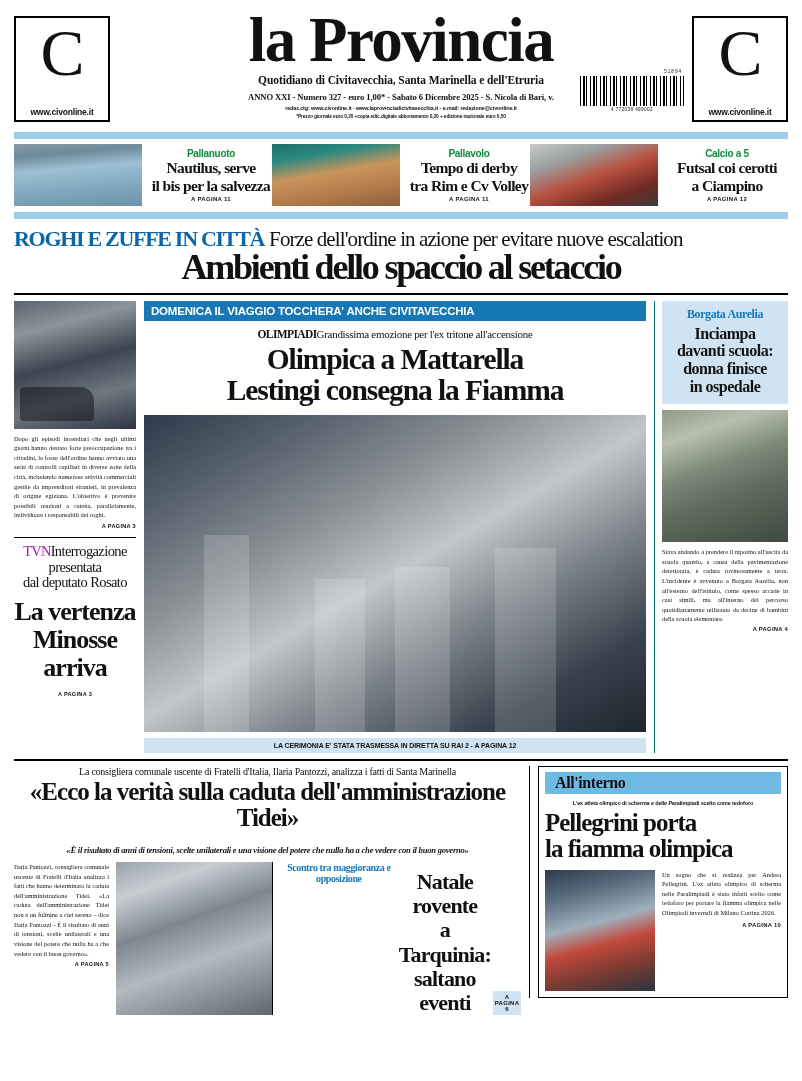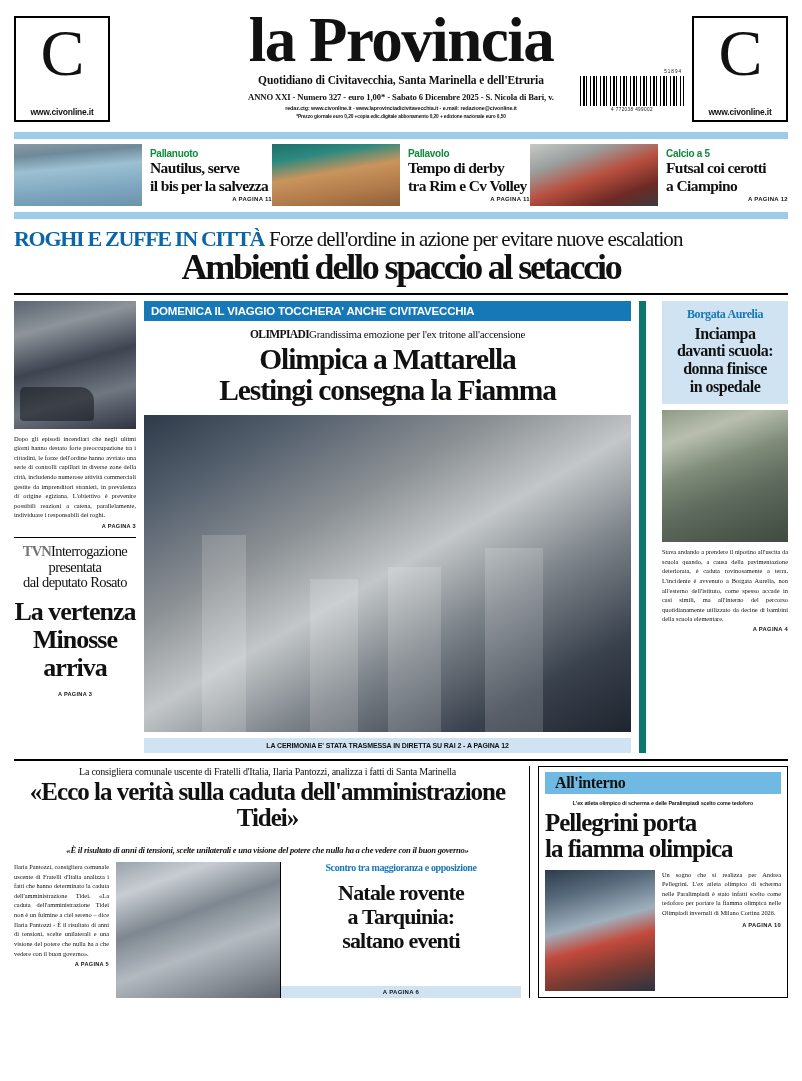--- a/index.html
+++ b/index.html
@@ -26,46 +26,46 @@
 
   .blue-rule{height:7px;background:#9dcbe8;margin:6px 0 5px;}
 
   
   .sports{display:flex;height:62px;align-items:stretch;gap:0;}
   .sp-cell{display:flex;align-items:stretch;flex:1;}
   .sp-photo{width:128px;flex:none;background:#b9c9d2;position:relative;overflow:hidden;}
   .sp-photo.pool{background:linear-gradient(175deg,#8a9aa4 0%,#6e8a9a 18%,#9dc0d2 40%,#7fa8c0 70%,#6b93ab 100%);}
   .sp-photo.volley{background:linear-gradient(170deg,#1e6f6a 0%,#2d8a80 22%,#c9945c 46%,#b07a4a 74%,#8e5f3a 100%);}
   .sp-photo.futsal{background:linear-gradient(160deg,#c7c9c4 0%,#9aa0a0 26%,#b8503f 52%,#6e2a24 78%,#3b3b3b 100%);}
-  .sp-txt{flex:1;padding-left:8px;display:flex;flex-direction:column;justify-content:center;}
+  .sp-txt{flex:1;padding-left:8px;display:flex;flex-direction:column;justify-content:center;align-items:center;}
   .sp-kicker{font-family:"Liberation Sans",sans-serif;font-weight:700;font-size:10px;color:#0f8a3c;letter-spacing:-0.3px;}
   .sp-head{font-family:"Liberation Serif",serif;font-weight:700;font-size:15.5px;line-height:1.06;letter-spacing:-0.6px;margin-top:1px;}
   .sp-page{font-family:"Liberation Sans",sans-serif;font-weight:700;font-size:6px;text-align:right;letter-spacing:0.3px;margin-top:2px;}
 
   
   .lead-kicker{margin-top:7px;display:flex;align-items:baseline;gap:5px;white-space:nowrap;}
   .lk-blue{font-family:"Liberation Serif",serif;font-weight:700;font-size:22px;color:#0a66a8;letter-spacing:-1.3px;}
   .lk-black{font-family:"Liberation Serif",serif;font-size:21px;letter-spacing:-0.9px;}
   .lead-head{font-family:"Liberation Serif",serif;font-weight:700;font-size:36px;line-height:0.96;letter-spacing:-2.2px;margin-top:-2px;text-align:center;}
   .rule-after-lead{height:2px;background:#000;margin-top:8px;}
 
   
   .grid{display:flex;margin-top:6px;height:452px;}
   .col-left{width:122px;flex:none;display:flex;flex-direction:column;}
   .col-mid{flex:1;padding:0 8px;display:flex;flex-direction:column;}
-  .col-right{width:126px;flex:none;display:flex;flex-direction:column;border-left:7px solid #0f766e;padding-left:16px;}
+  .col-right{width:126px;flex:none;display:flex;flex-direction:column;border-left:1px solid #0f766e;padding-left:7px;}
 
   .ph-car{height:128px;background:linear-gradient(165deg,#5a6470 0%,#8d949b 22%,#3e4450 48%,#6f7781 72%,#2f3440 100%);position:relative;}
   .ph-car:after{content:"";position:absolute;left:6px;bottom:8px;width:74px;height:34px;background:rgba(20,22,28,.55);border-radius:5px 14px 4px 4px;}
   .body-txt{font-family:"Liberation Serif",serif;font-size:6.4px;line-height:1.5;text-align:justify;margin-top:5px;}
   .pag-right{font-family:"Liberation Sans",sans-serif;font-weight:700;font-size:5.6px;text-align:right;margin-top:3px;letter-spacing:0.3px;}
 
   .tvn-rule{height:1px;background:#000;margin:8px 0 6px;}
   .tvn-kick{font-family:"Liberation Serif",serif;font-size:14.5px;line-height:1.07;text-align:center;letter-spacing:-0.6px;}
-  .tvn-kick .tvn{font-weight:700;color:#737373;letter-spacing:-0.8px;}
+  .tvn-kick .tvn{font-weight:400;color:#a21caf;letter-spacing:-0.8px;}
   .tvn-head{font-family:"Liberation Serif",serif;font-weight:700;font-size:26px;line-height:1.08;letter-spacing:-1px;text-align:center;margin-top:7px;}
   .tvn-page{font-family:"Liberation Sans",sans-serif;font-weight:700;font-size:5.6px;text-align:center;margin-top:9px;letter-spacing:0.3px;}
 
   .band-blue{background:#1778b8;color:#fff;font-family:"Liberation Sans",sans-serif;font-weight:700;font-size:11.5px;letter-spacing:-0.2px;padding:4px 7px;}
   .mid-kick{font-family:"Liberation Serif",serif;font-size:11px;text-align:center;margin-top:7px;letter-spacing:-0.3px;}
   .mid-kick b{font-weight:700;font-size:11.5px;letter-spacing:-0.6px;}
   .mid-head{font-family:"Liberation Serif",serif;font-weight:700;font-size:29.5px;line-height:1.07;letter-spacing:-1.1px;text-align:center;margin-top:4px;}
   .mid-photo{flex:1;margin-top:8px;background:linear-gradient(150deg,#2e3a49 0%,#55606e 16%,#8a8f93 34%,#c3c7c9 50%,#7b8288 66%,#39414d 84%,#1f252e 100%);position:relative;overflow:hidden;}
   .mid-photo .fig{position:absolute;bottom:0;background:rgba(255,255,255,.16);}
   .mid-caption{background:#cfe3f2;font-family:"Liberation Sans",sans-serif;font-weight:700;font-size:7px;text-align:center;padding:4px 0;letter-spacing:-0.1px;margin-top:6px;}
@@ -82,21 +82,21 @@
   .bottom{display:flex;margin-top:5px;height:232px;}
   .b-left{flex:1;padding-right:8px;display:flex;flex-direction:column;}
   .b-right{width:250px;flex:none;border-left:1px solid #000;padding-left:8px;display:flex;flex-direction:column;}
 
   .b-kick{font-family:"Liberation Serif",serif;font-size:10px;text-align:center;letter-spacing:-0.25px;}
   .b-head{font-family:"Liberation Serif",serif;font-weight:700;font-size:25px;line-height:1.05;letter-spacing:-1px;text-align:center;margin-top:2px;}
   .b-sub{font-family:"Liberation Serif",serif;font-style:italic;font-weight:700;font-size:8.6px;text-align:center;margin-top:14px;letter-spacing:-0.25px;}
   .b-split{display:flex;margin-top:7px;flex:1;}
   .b-c1{width:95px;flex:none;padding-right:7px;}
   .b-c2{flex:1;background:linear-gradient(160deg,#9aa3ab 0%,#c8cdd2 18%,#7e8790 40%,#b3bac0 62%,#5f666e 100%);position:relative;}
-  .b-c3{width:240px;flex:none;border-left:1px solid #000;display:flex;flex-direction:column;}
+  .b-c3{width:240px;flex:none;padding-left:8px;border-left:1px solid #000;display:flex;flex-direction:row;}
   .b-c3-kick{font-family:"Liberation Serif",serif;font-weight:700;font-size:10px;color:#1778b8;text-align:center;letter-spacing:-0.4px;}
   .b-c3-head{font-family:"Liberation Serif",serif;font-weight:700;font-size:22px;line-height:1.1;letter-spacing:-0.8px;text-align:center;margin-top:8px;}
   .b-c3-band{background:#cfe3f2;font-family:"Liberation Sans",sans-serif;font-weight:700;font-size:6px;text-align:center;padding:3px 0;margin-top:auto;letter-spacing:0.3px;}
 
   .ai-band{background:#6fb9e2;font-family:"Liberation Serif",serif;font-weight:700;font-size:16px;padding:2px 10px;letter-spacing:-0.4px;}
   .ai-kick{font-family:"Liberation Sans",sans-serif;font-weight:700;font-size:5.4px;text-align:center;margin-top:6px;letter-spacing:-0.1px;}
   .ai-head{font-family:"Liberation Serif",serif;font-weight:700;font-size:25px;line-height:1.06;letter-spacing:-1px;margin-top:4px;}
   .ai-split{display:flex;margin-top:7px;flex:1;}
   .ai-photo{width:110px;flex:none;background:linear-gradient(165deg,#2c3c4c 0%,#56697a 20%,#9fb0bd 44%,#c24a3c 60%,#7d3b32 78%,#2b3440 100%);}
   .ai-body{flex:1;padding-left:7px;font-family:"Liberation Serif",serif;font-size:6.4px;line-height:1.5;text-align:justify;}

